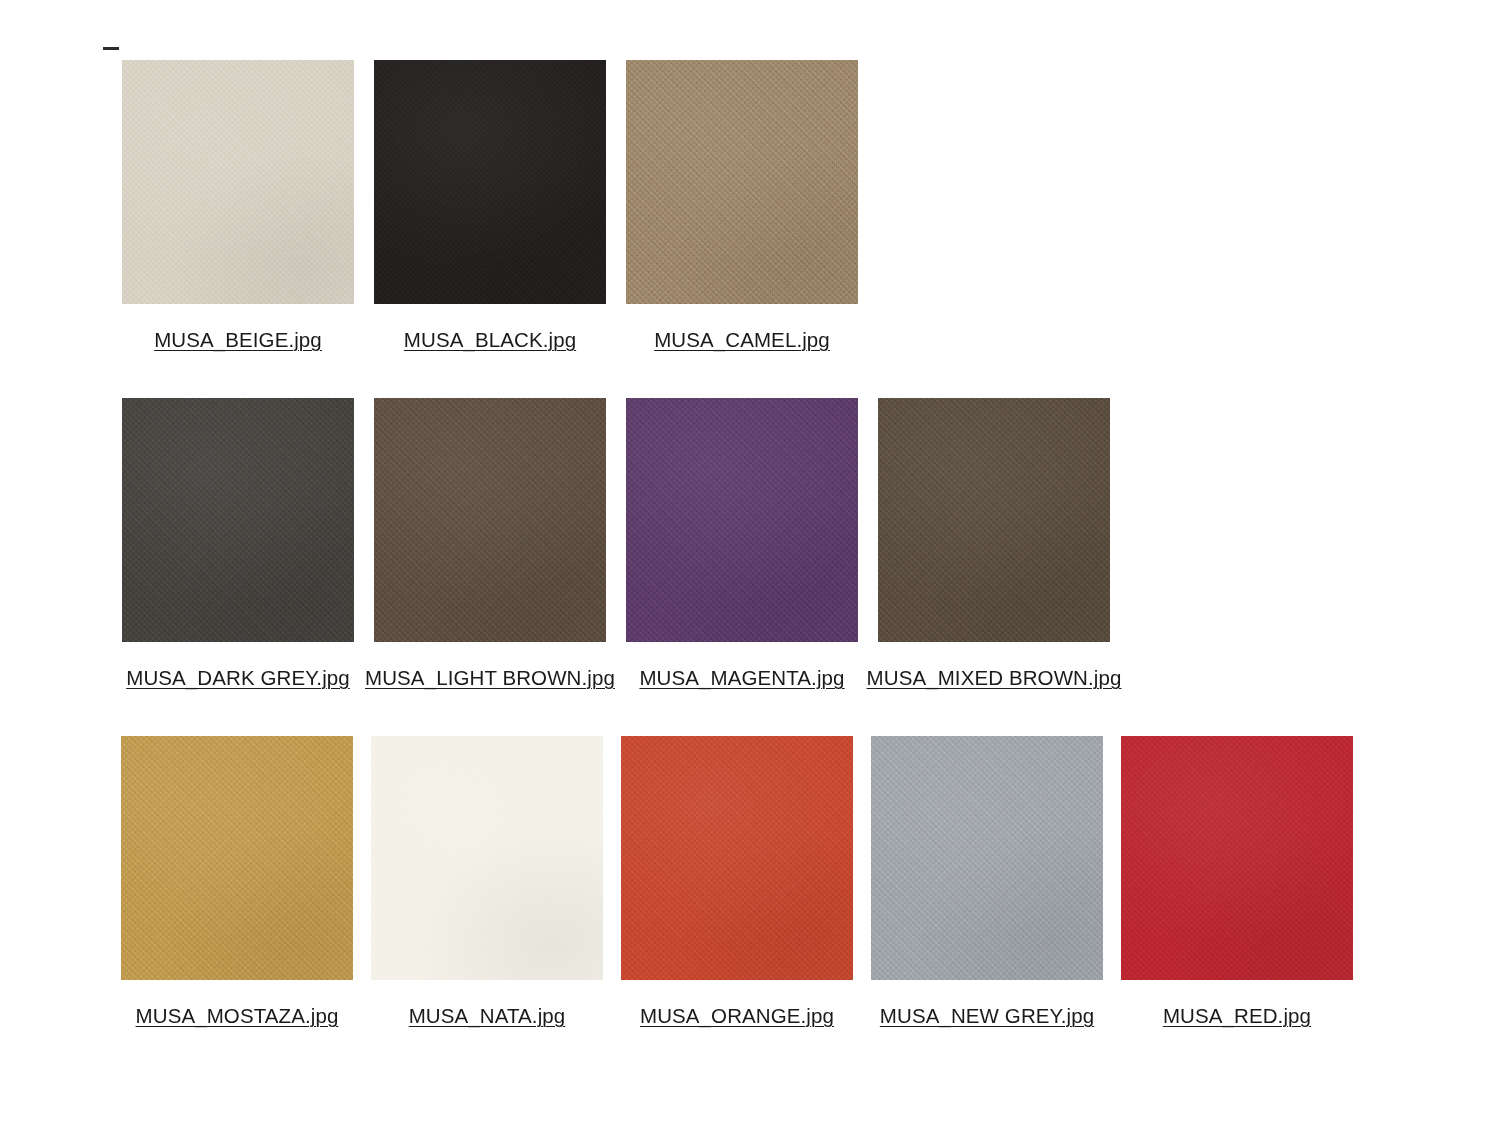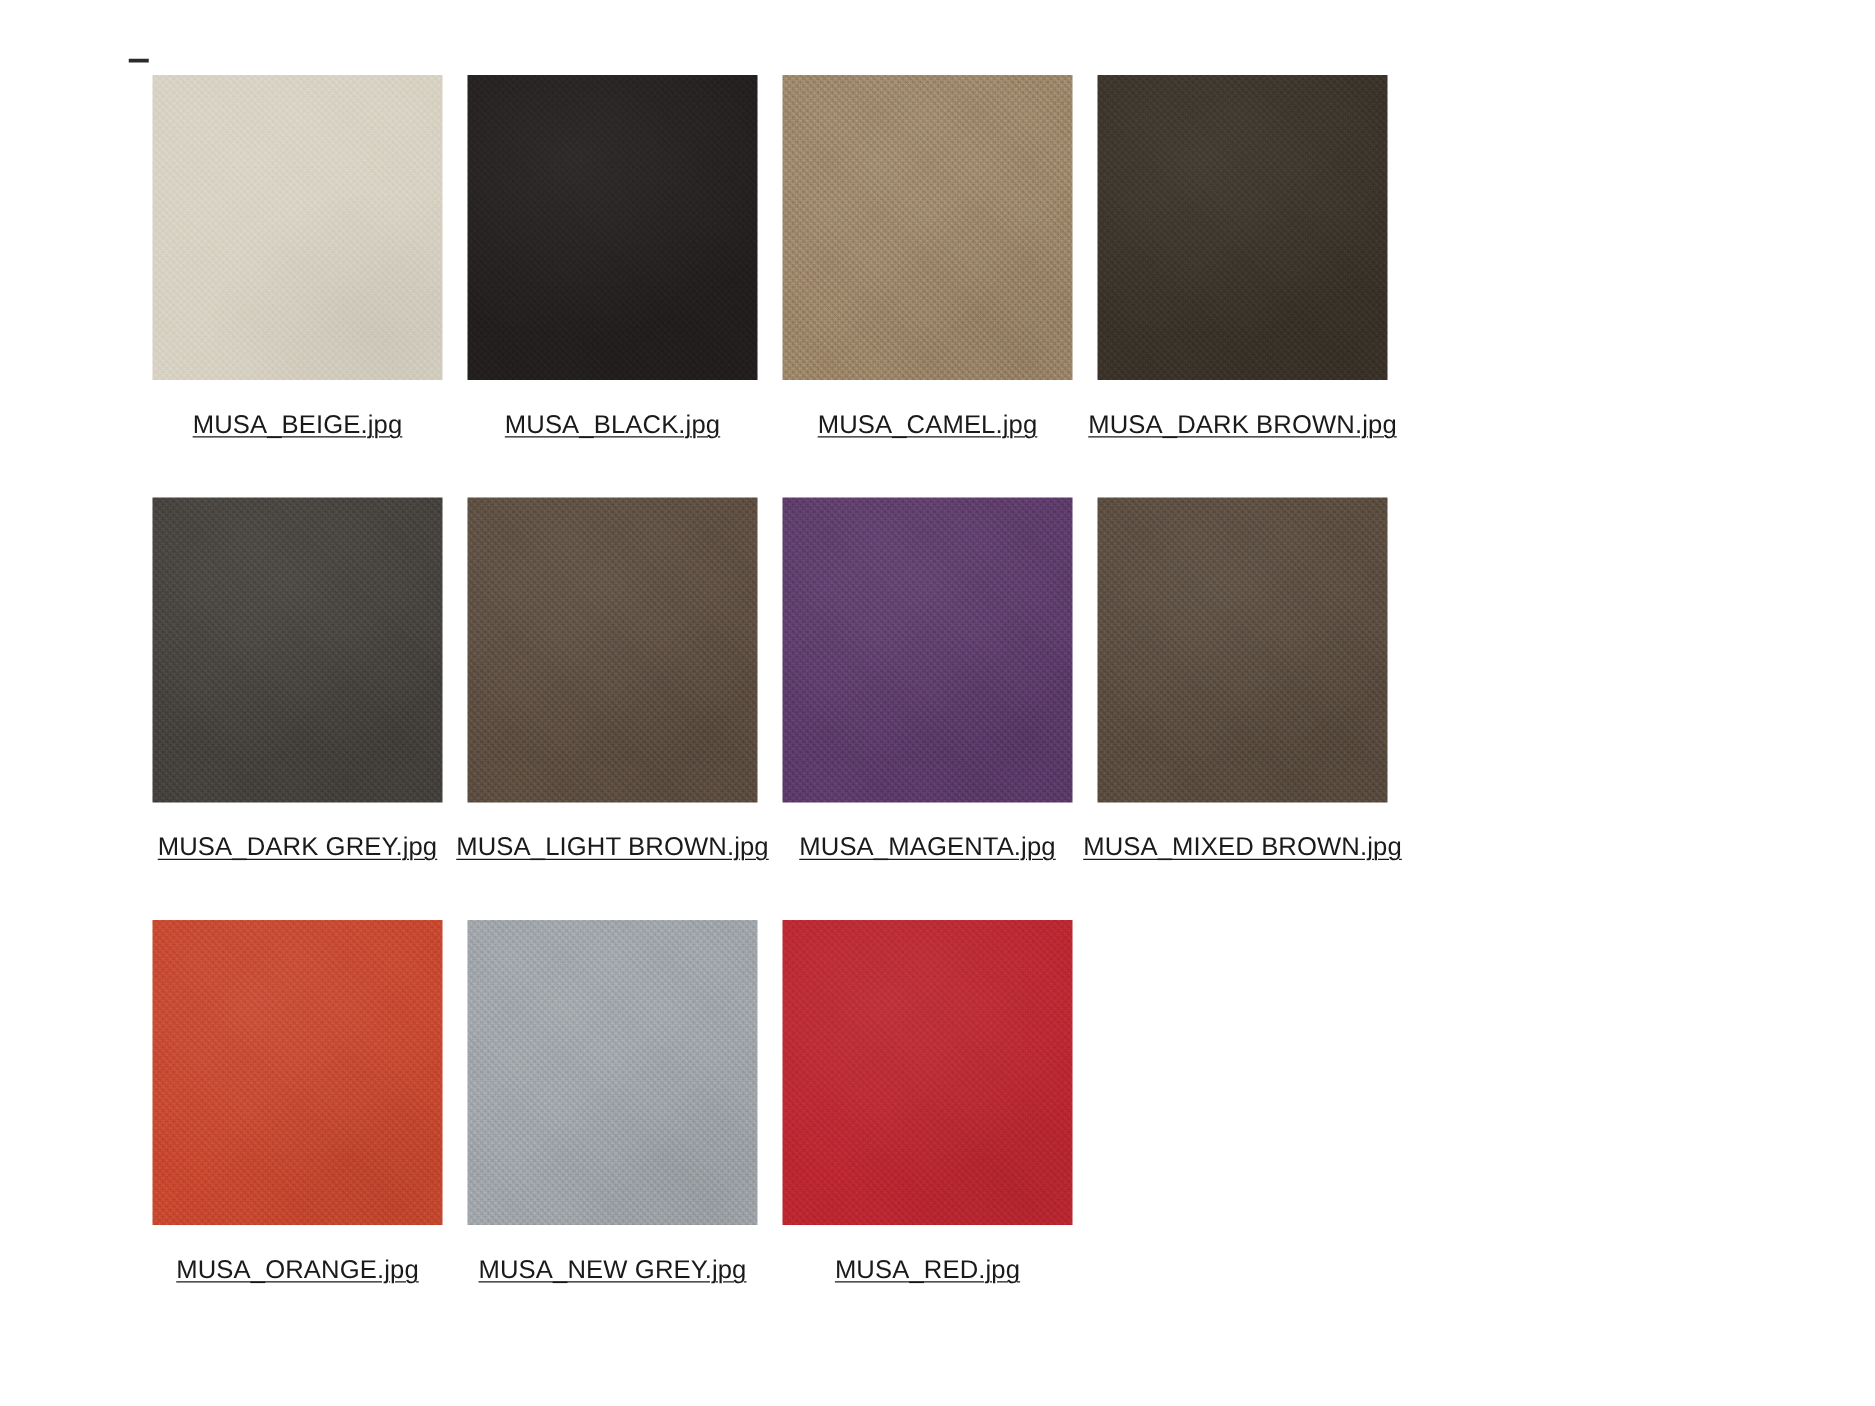--- a/index.html
+++ b/index.html
@@ -117,27 +117,20 @@
           </div>
           <div class="caption">MUSA_BLACK.jpg</div>
         </div>
         <div class="cell">
           <div class="swatch" style="background: rgb(157, 135, 106);">
             <div class="weave"></div>
             <div class="sheen"></div>
           </div>
           <div class="caption">MUSA_CAMEL.jpg</div>
         </div>
-        <div class="cell">
-          <div class="swatch" style="background: rgb(59, 51, 41);">
-            <div class="weave"></div>
-            <div class="sheen"></div>
-          </div>
-          <div class="caption">MUSA_DARK BROWN.jpg</div>
-        </div>
       </div>
       <div class="row">
         <div class="cell">
           <div class="swatch" style="background: rgb(69, 66, 62);">
             <div class="weave"></div>
             <div class="sheen"></div>
           </div>
           <div class="caption">MUSA_DARK GREY.jpg</div>
         </div>
         <div class="cell">
@@ -157,20 +150,34 @@
         <div class="cell">
           <div class="swatch" style="background: rgb(90, 76, 63);">
             <div class="weave"></div>
             <div class="sheen"></div>
           </div>
           <div class="caption">MUSA_MIXED BROWN.jpg</div>
         </div>
       </div>
       <div class="row">
         <div class="cell">
+          <div class="swatch" style="background: rgb(192, 154, 79);">
+            <div class="weave"></div>
+            <div class="sheen"></div>
+          </div>
+          <div class="caption">MUSA_MOSTAZA.jpg</div>
+        </div>
+        <div class="cell">
+          <div class="swatch" style="background: rgb(244, 241, 232);">
+            <div class="weave"></div>
+            <div class="sheen"></div>
+          </div>
+          <div class="caption">MUSA_NATA.jpg</div>
+        </div>
+        <div class="cell">
           <div class="swatch" style="background: rgb(199, 72, 47);">
             <div class="weave"></div>
             <div class="sheen"></div>
           </div>
           <div class="caption">MUSA_ORANGE.jpg</div>
         </div>
         <div class="cell">
           <div class="swatch" style="background: rgb(160, 165, 170);">
             <div class="weave"></div>
             <div class="sheen"></div>

